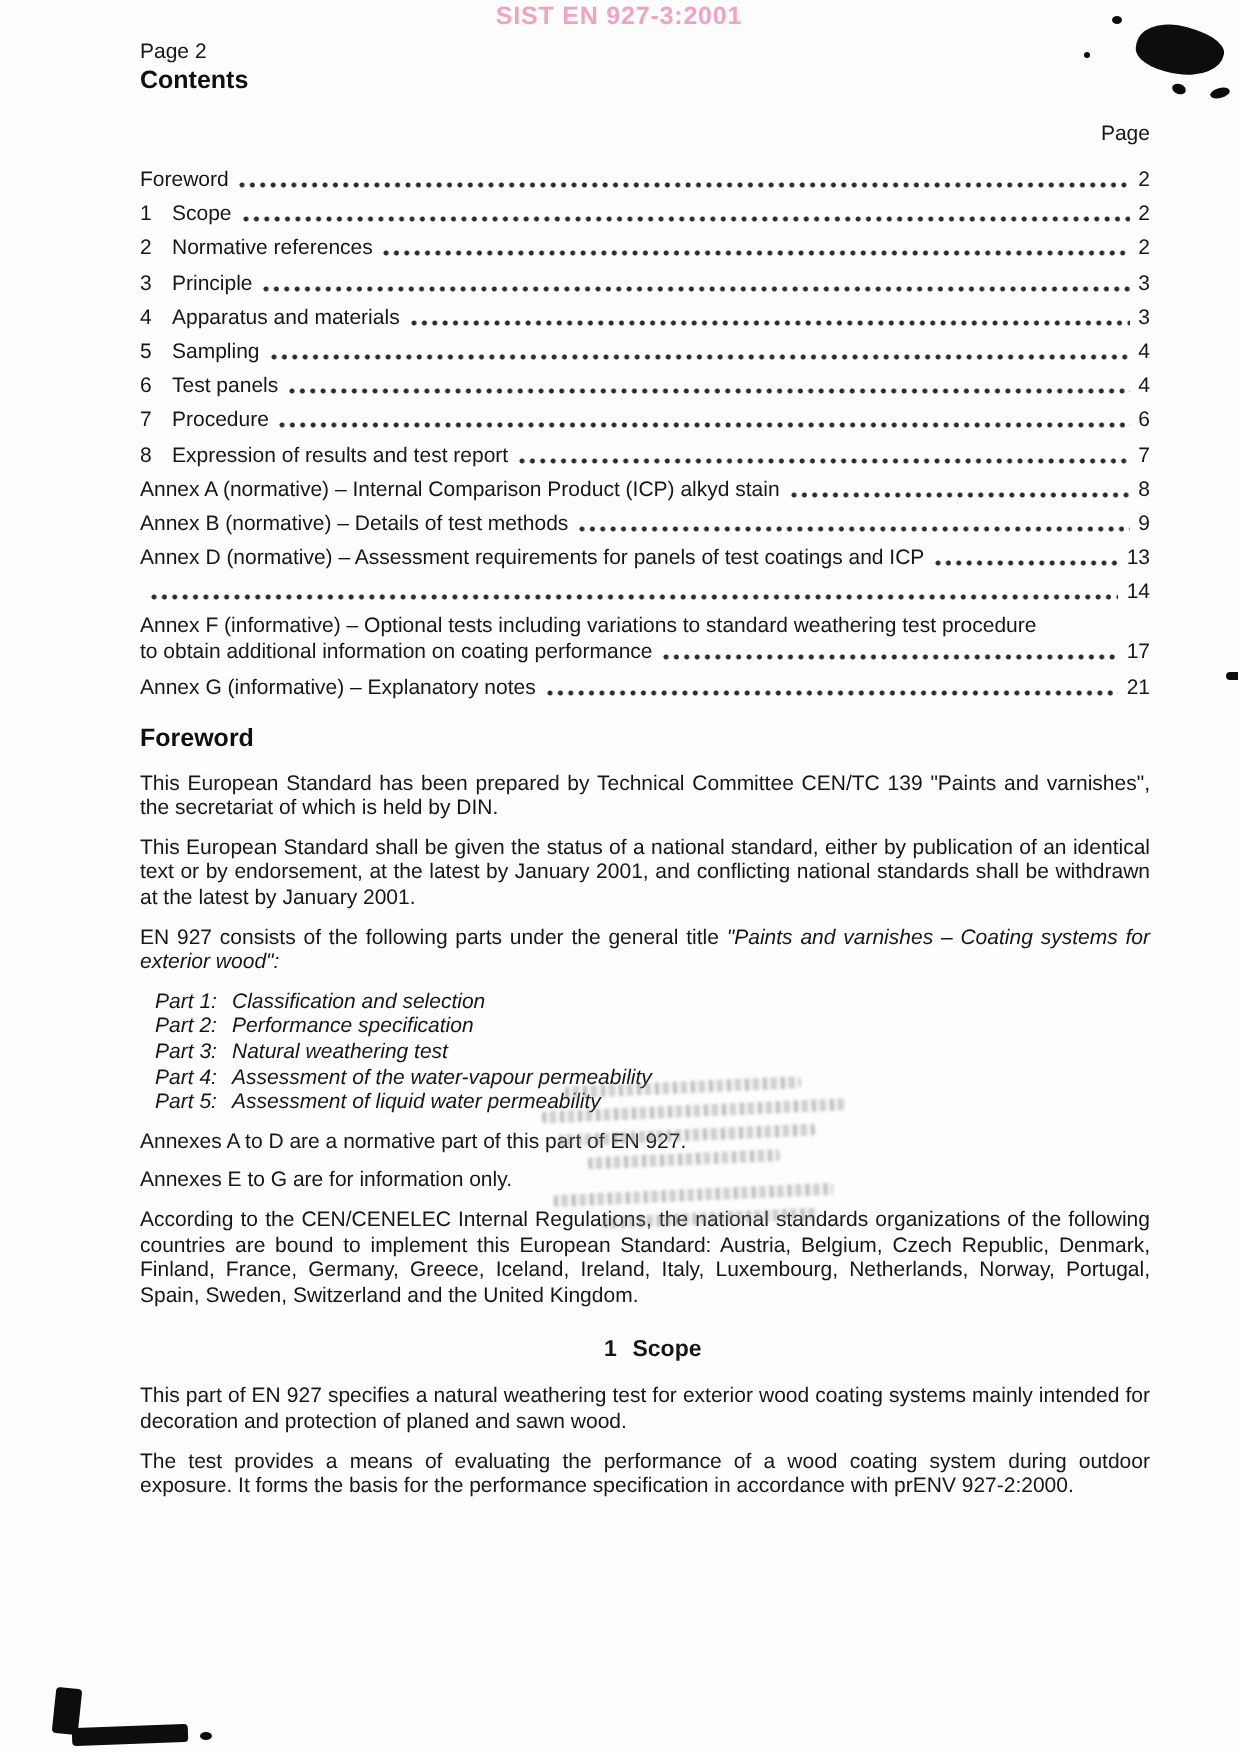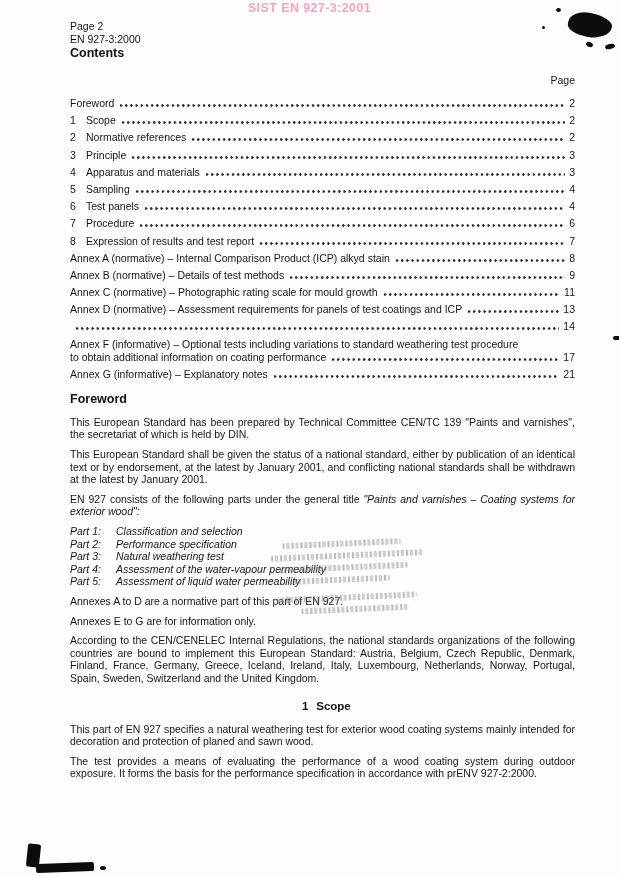--- a/index.html
+++ b/index.html
@@ -26,21 +26,21 @@
   .toc-line { display: flex; align-items: flex-end; line-height: 13px; }
   .toc-num { flex: 0 0 16px; }
   .toc-text { flex: 0 1 auto; }
   .leader {
     flex: 1 1 auto; height: 10px; margin: 0 4px 1px 5px;
     background-image: radial-gradient(circle at 2px 6.5px, #2c2c2c 1px, transparent 1.5px);
     background-size: 5.2px 10px; background-repeat: repeat-x;
   }
   .toc-page { flex: 0 0 auto; }
   p { margin: 0 0 7px; text-align: justify; }
-  .parts { margin: 0 0 7px; }
+  .parts { margin: 0 0 7px; text-align: center; }
   .part-line { display: flex; font-style: italic; line-height: 12.6px; }
   .part-label { flex: 0 0 46px; }
   .italic { font-style: italic; }
   h2 { font-size: 11.5px; line-height: 14px; margin: 14px 0 10px; font-weight: bold; text-align: center; }
   h2 .h-num { display: inline-block; width: 22px; }
   
   .smudge { position: absolute; left: 272px; top: 540px; width: 170px;
     transform: rotate(-2.5deg); opacity: .6; filter: blur(.7px); pointer-events: none; }
   .smudge .s-row { height: 6px; border-radius: 2px; margin-bottom: 6px;
     background: repeating-linear-gradient(90deg,
@@ -61,21 +61,20 @@
 </style>
 </head>
 <body>
 
 <div class="page">
 
   <div class="stamp" style="color: rgb(242, 162, 196);">SIST EN 927-3:2001</div>
 
   <div class="doc-id">
     <div>Page 2</div>
-    <div>EN 927-3:2000</div>
   </div>
 
   <h1>Contents</h1>
 
   <div class="page-label-row">Page</div>
 
   <div class="toc">
   <div class="toc-entry">
 
     <div class="toc-line">
@@ -179,29 +178,20 @@
   <div class="toc-entry">
 
     <div class="toc-line">
 
       <span class="toc-text">Annex B (normative) – Details of test methods</span>
       <span class="leader"></span>
       <span class="toc-page">9</span>
     </div>
   </div>
 
-  <div class="toc-entry">
-
-    <div class="toc-line">
-
-      <span class="toc-text">Annex C (normative) – Photographic rating scale for mould growth</span>
-      <span class="leader"></span>
-      <span class="toc-page">11</span>
-    </div>
-  </div>
 
   <div class="toc-entry">
 
     <div class="toc-line">
 
       <span class="toc-text">Annex D (normative) – Assessment requirements for panels of test coatings and ICP</span>
       <span class="leader"></span>
       <span class="toc-page">13</span>
     </div>
   </div>

